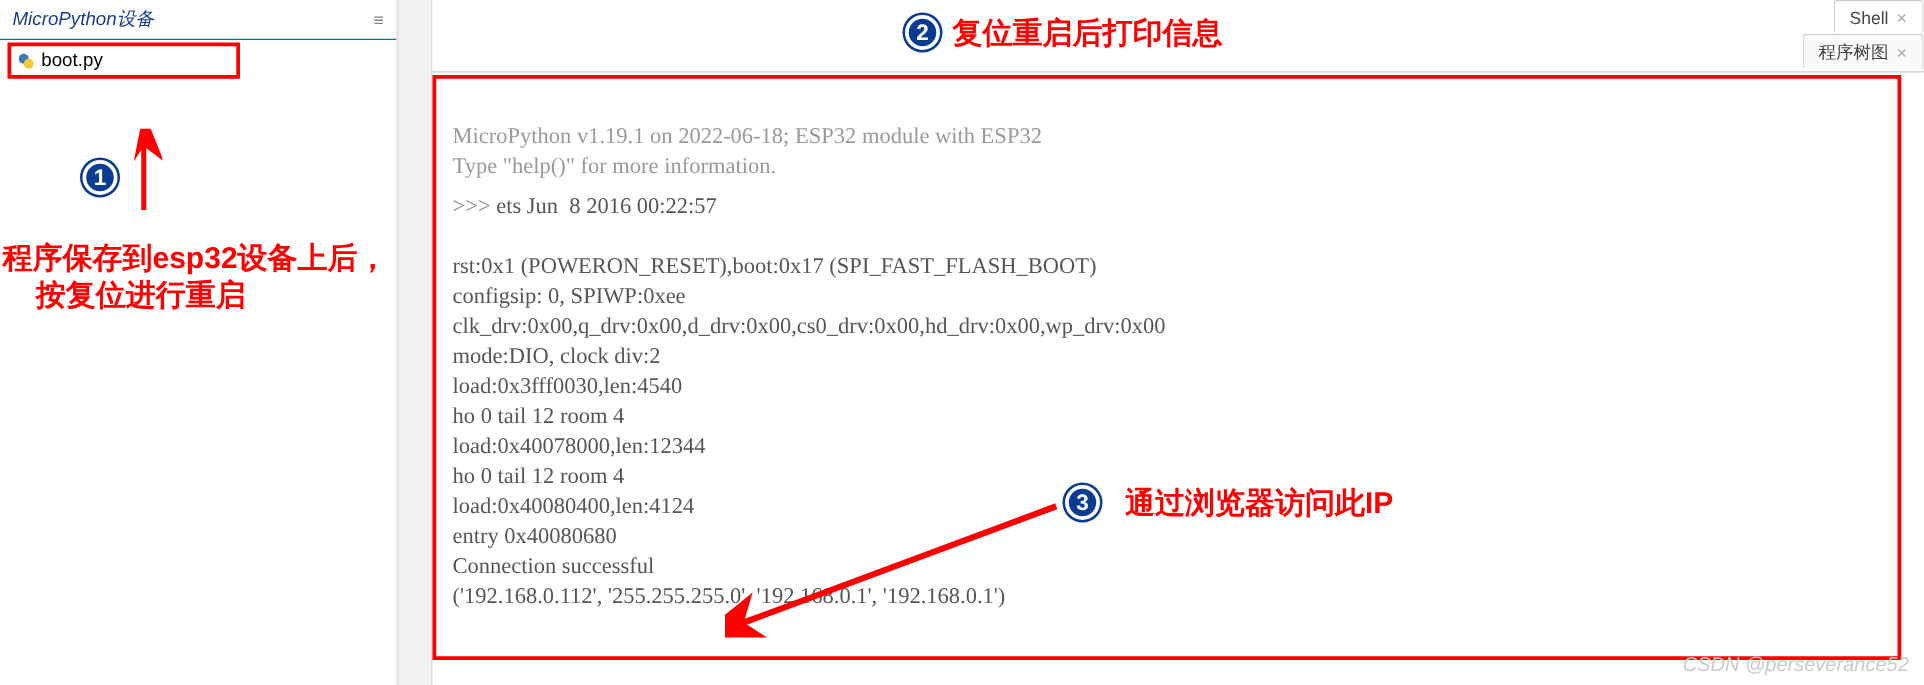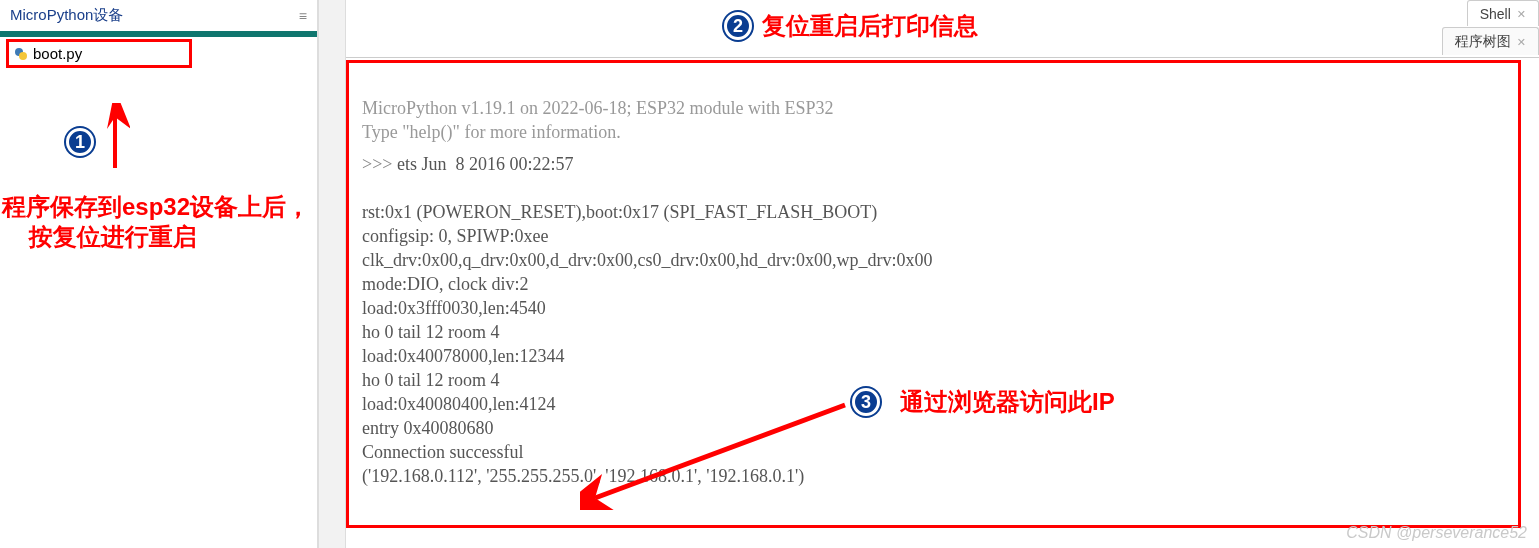--- a/index.html
+++ b/index.html
@@ -17,24 +17,25 @@
     left: 0; top: 0;
     width: 318px;
     height: 548px;
     border-right: 1px solid #ddd;
     background: #fff;
   }
   .panel-header {
     padding: 6px 10px;
     color: #1a3f8a;
     font-size: 15px;
-    border-bottom: 6px solid #0f766e;
+    border-bottom: 1px solid #0f766e;
     display: flex;
     justify-content: space-between;
     align-items: center;
+    font-style: italic;
   }
   .panel-menu-icon { color: #888; font-size: 14px; cursor: pointer; }
   .file-list {
     margin: 2px 6px;
     border: 3px solid #ff0000;
     padding: 2px 4px;
     width: 186px;
   }
   .file-item {
     display: flex;

